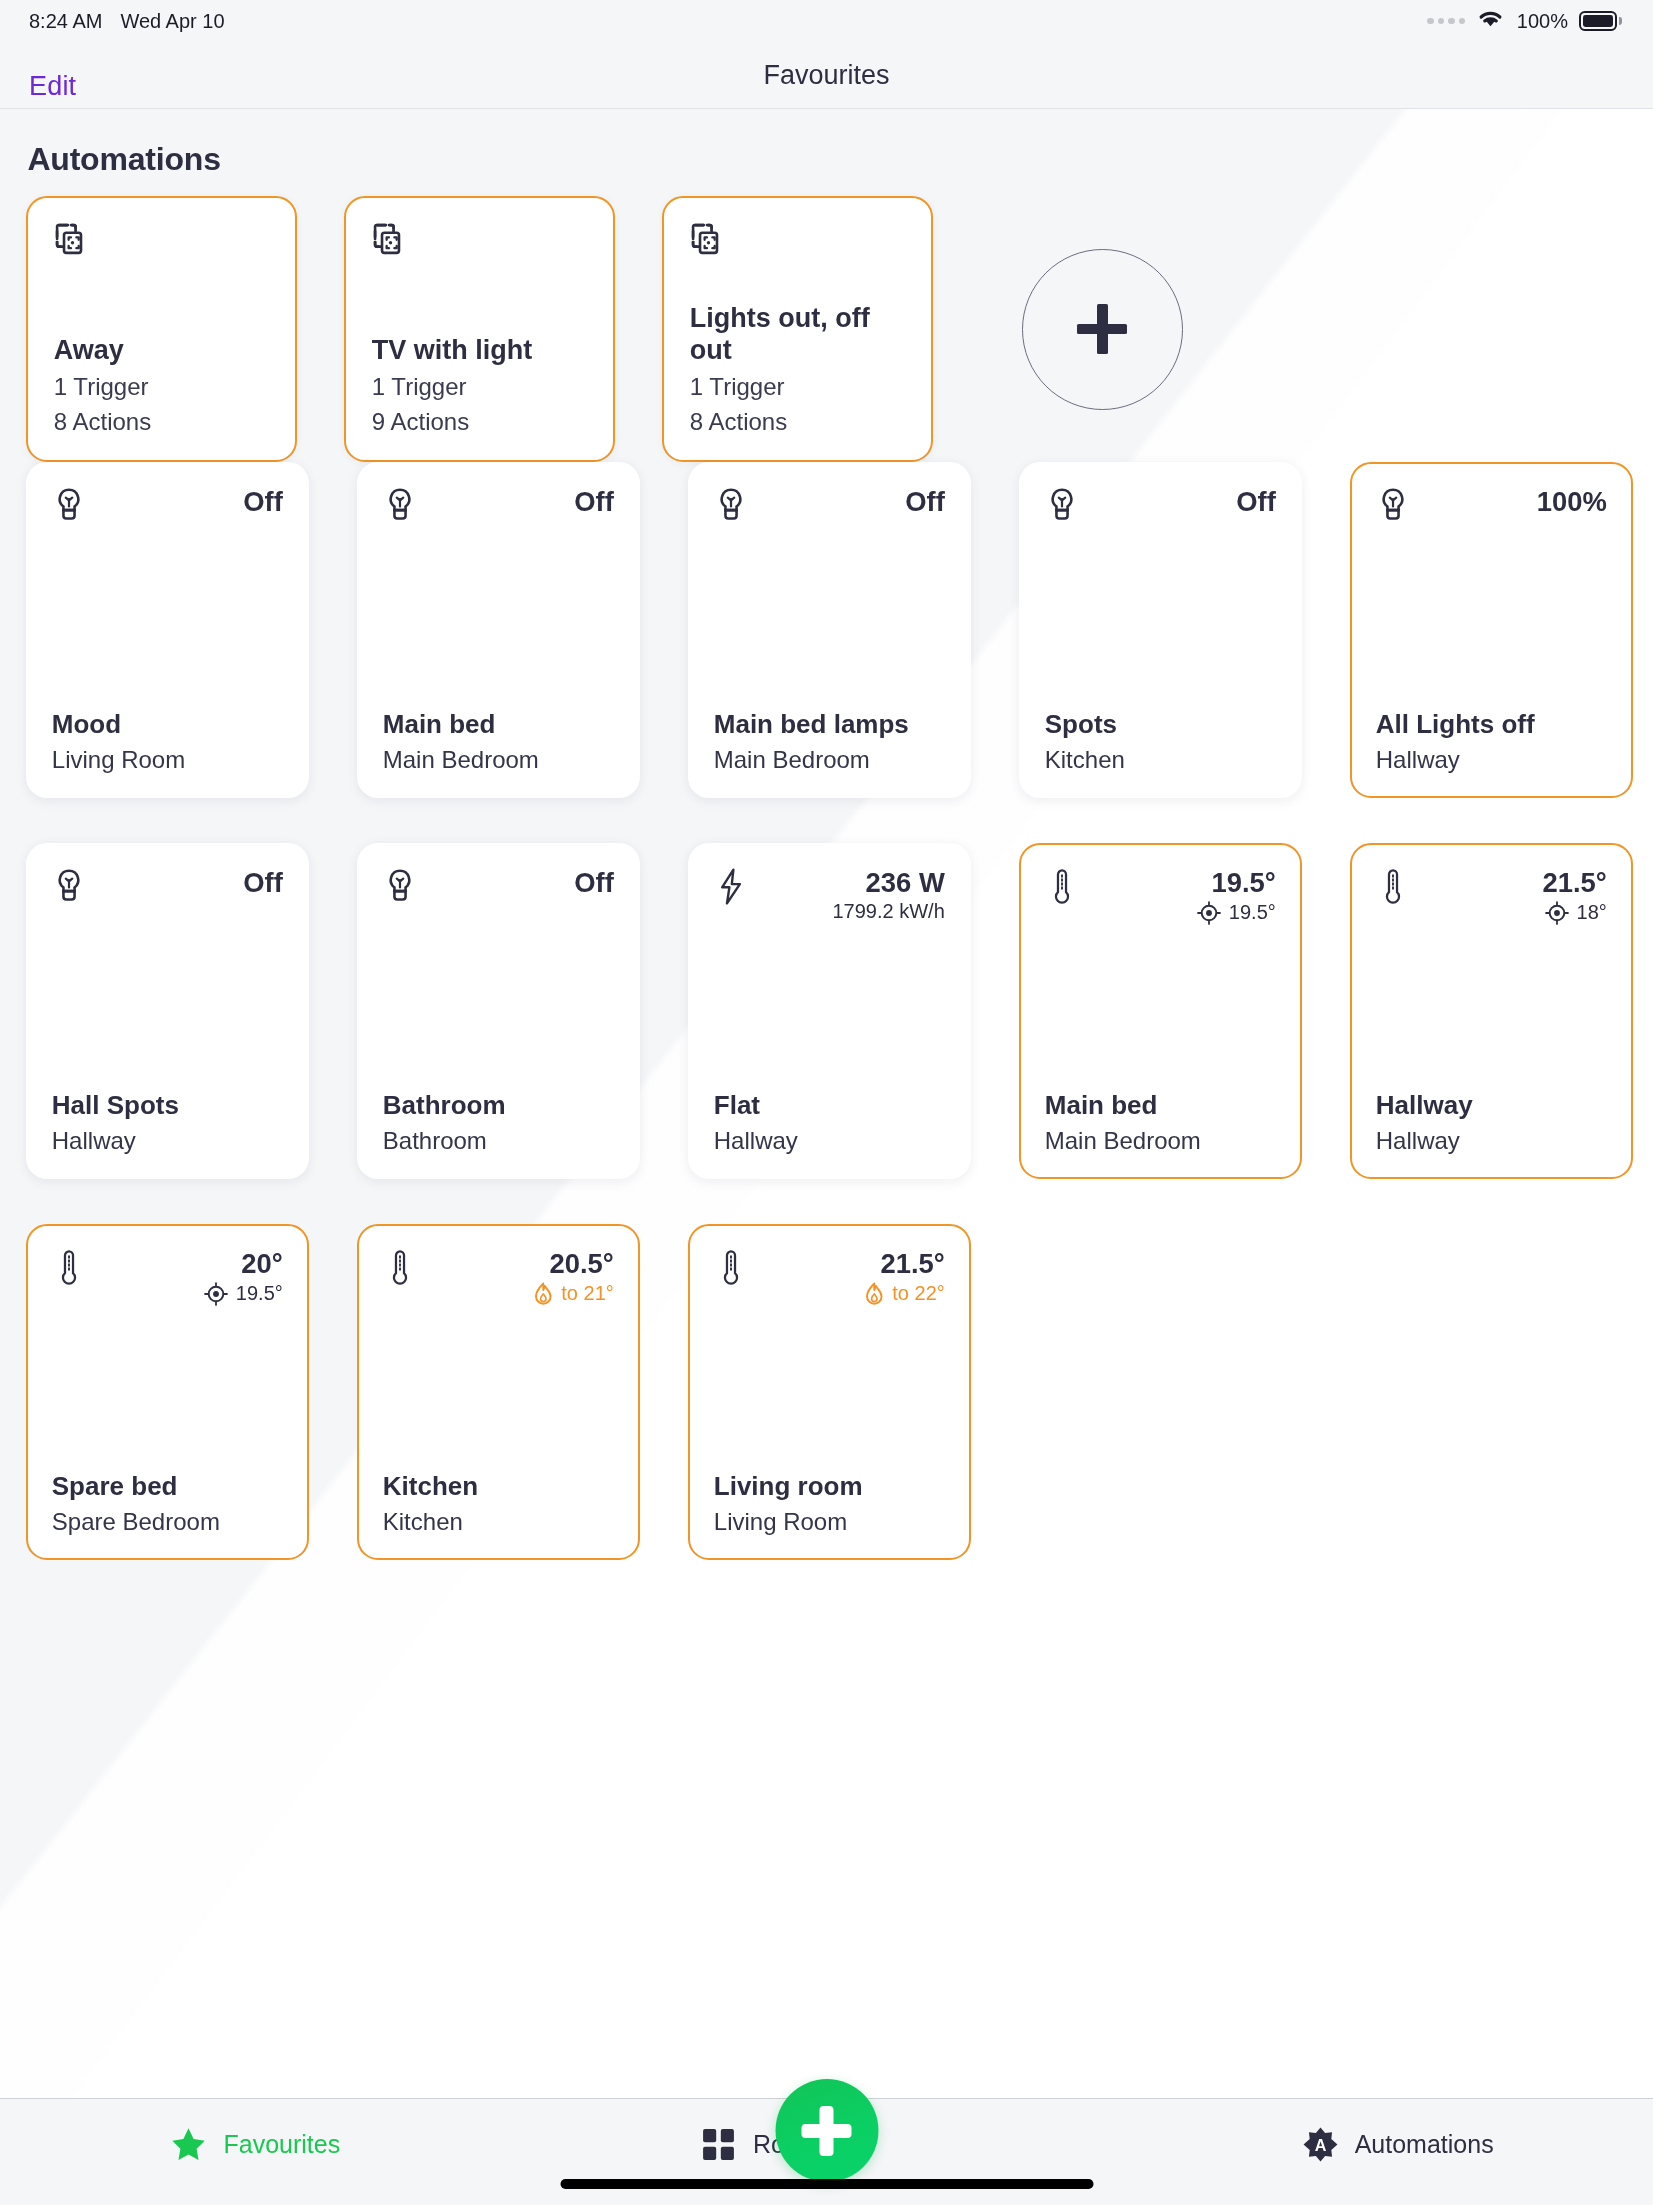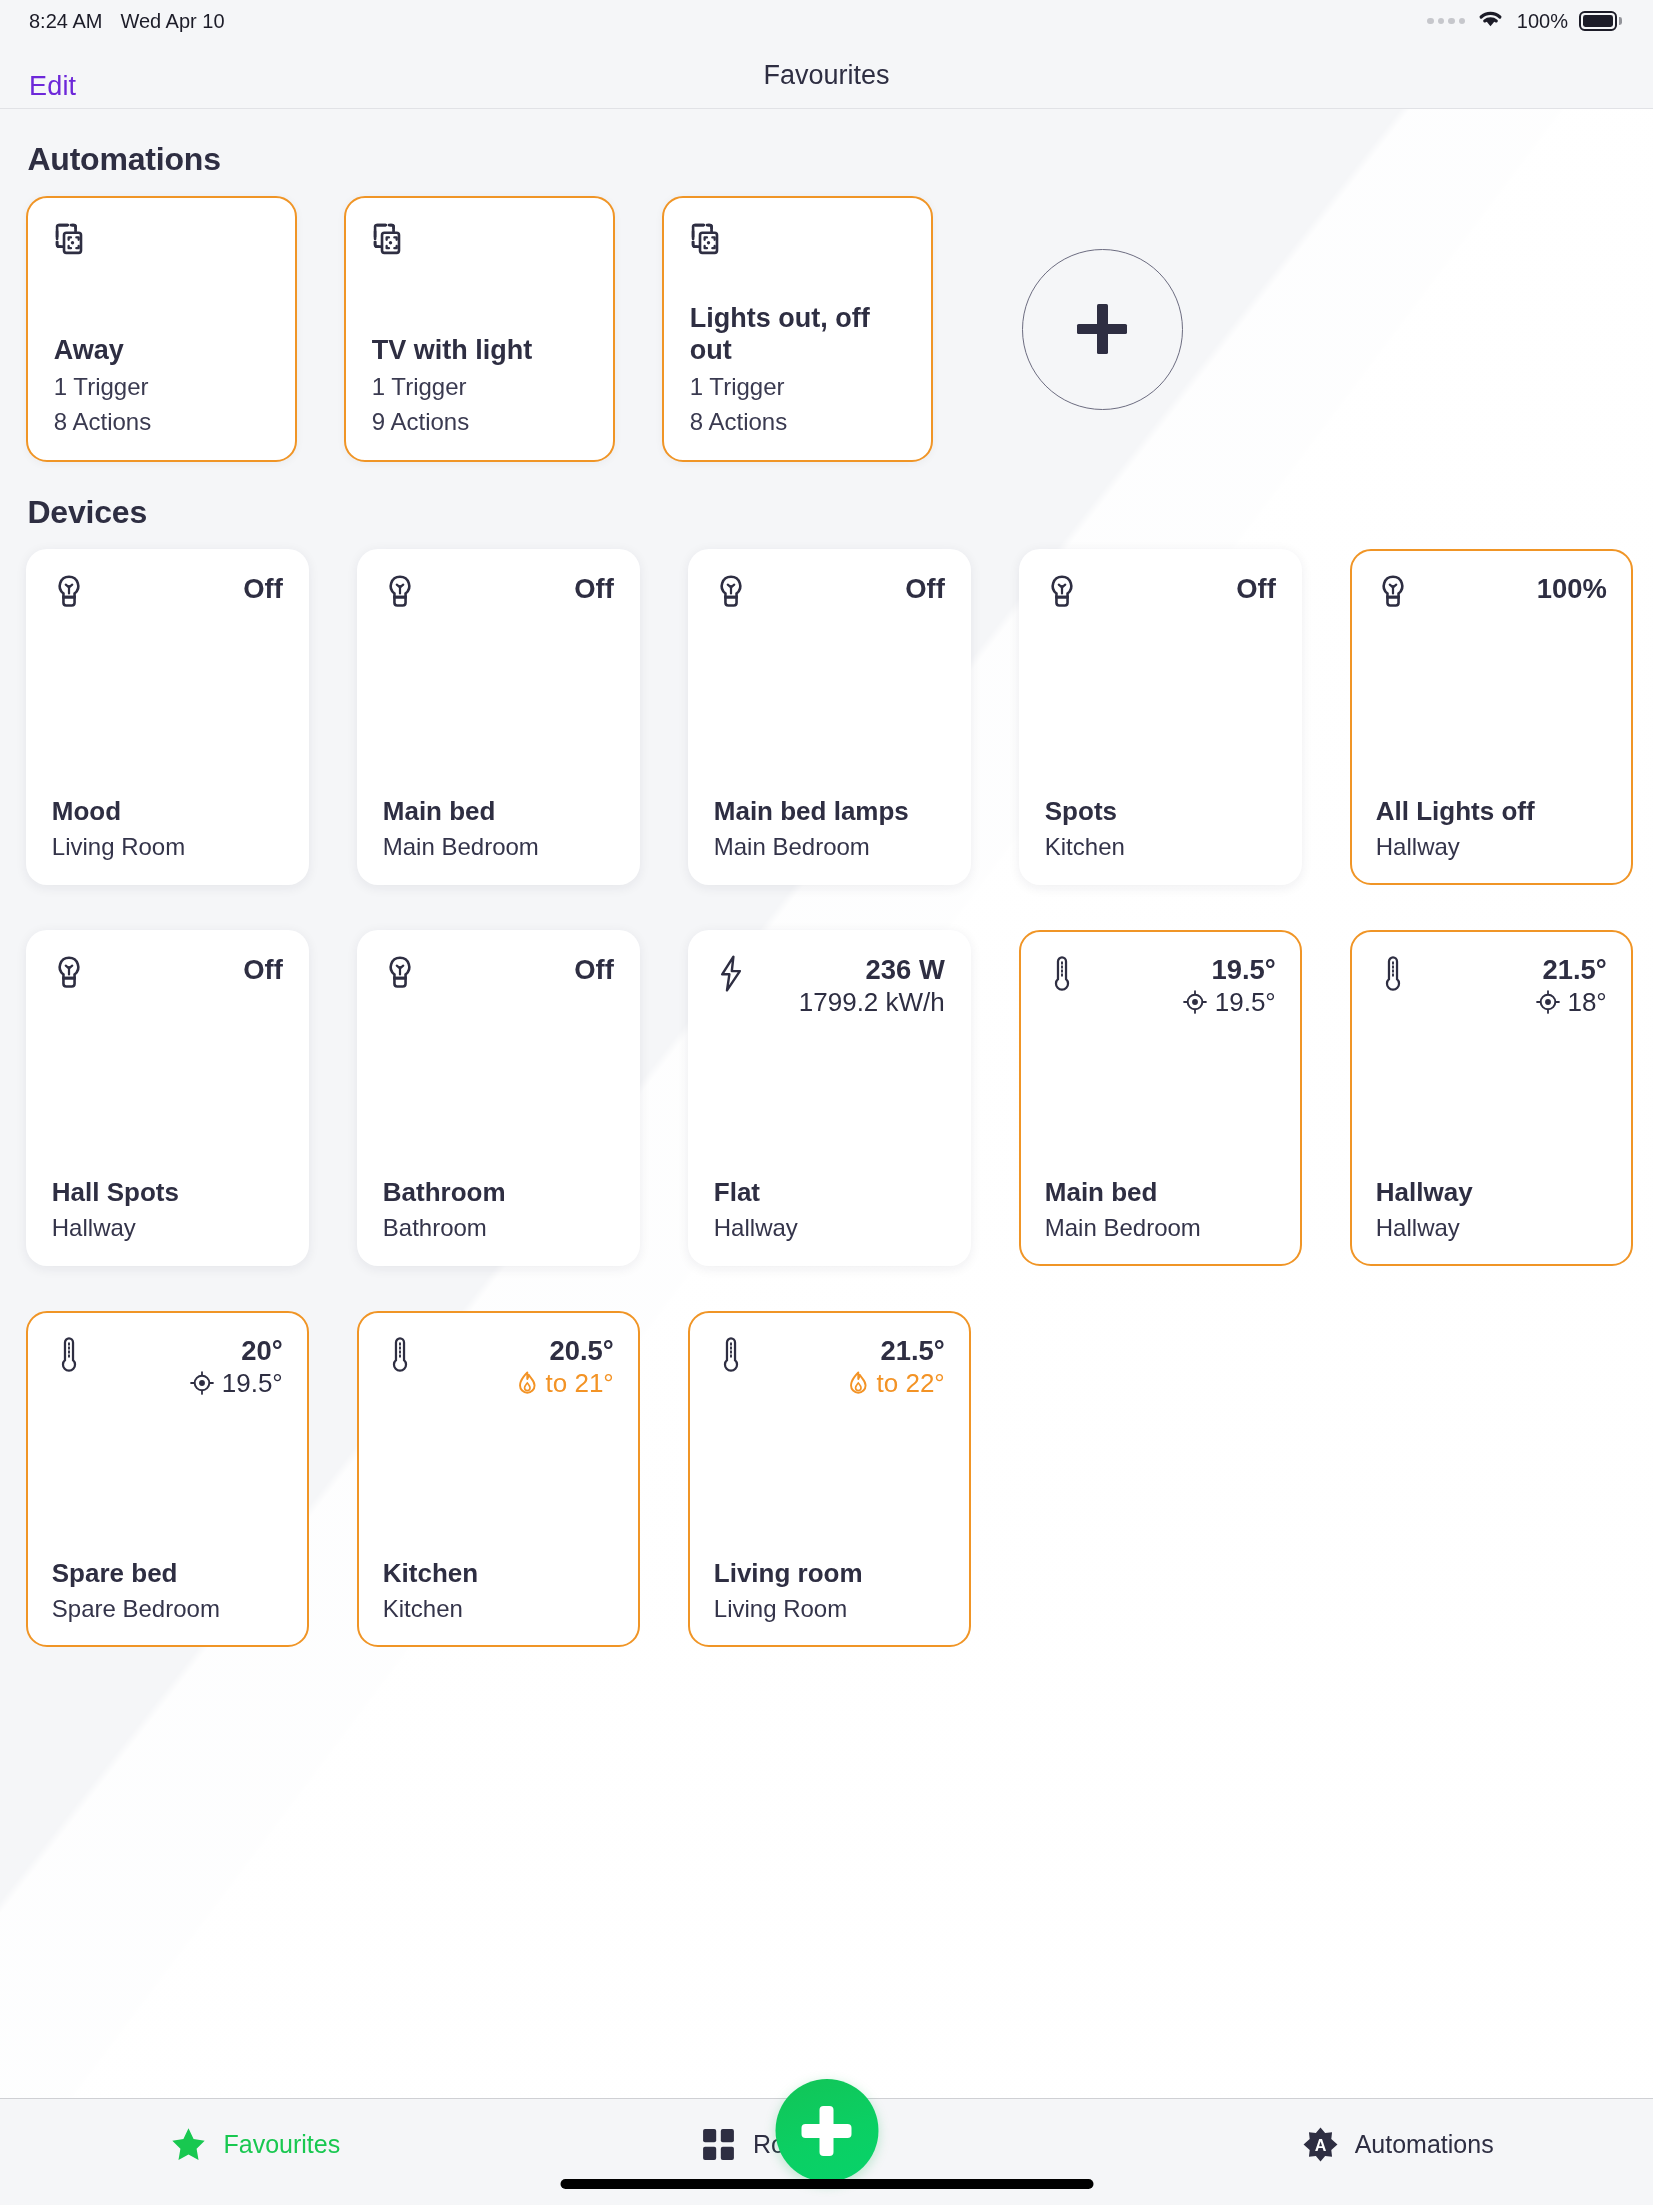--- a/index.html
+++ b/index.html
@@ -174,21 +174,21 @@
     align-items: flex-start;
     justify-content: space-between;
     gap: 8px;
   }
   .device-icon { width: 34px; height: 37px; flex: 0 0 auto; }
   .device-values { display: flex; flex-direction: column; align-items: flex-end; gap: 1.6px; }
   .device-primary {
     font-size: 27.4px; font-weight: 700; color: #2e2e42; line-height: 1.12; white-space: nowrap;
   }
   .device-secondary {
-    font-size: 26px; font-weight: 400; color: #2e2e42; line-height: 1.18; white-space: nowrap;
+    font-size: 20px; font-weight: 400; color: #2e2e42; line-height: 1.18; white-space: nowrap;
     display: flex; align-items: center; gap: 6.5px;
   }
   .device-secondary.heat { color: #f39325; }
   .device-texts { display: flex; flex-direction: column; gap: 4.8px; }
   .device-name { font-size: 26px; font-weight: 700; color: #2e2e42; line-height: 1.2; }
   .device-room { font-size: 24px; font-weight: 400; color: #34344a; line-height: 1.25; }
 
   
   #tab-bar {
     position: absolute;
@@ -332,21 +332,20 @@
      </div>
         </div>
         <div id="add-automation-button">
         <span class="plus-box">
           <span class="plus-h"></span>
             <span class="plus-v"></span>
         </span>
       </div>
     </div>
 
-    <div class="section-title">Devices</div>
 
     <div id="devices-grid">
 
     <div class="device-card">
           <div class="device-top">
        <svg class="device-icon" viewBox="0 0 32 40" fill="none">
         <path d="M16 3 a10 10 0 0 0 -6 18 v4 h12 v-4 a10 10 0 0 0 -6 -18 z" stroke="#2e2e42" stroke-width="2.8" fill="none"></path>
         <path d="M10 25 h12 v6 a3 3 0 0 1 -3 3 h-6 a3 3 0 0 1 -3 -3 z" stroke="#2e2e42" stroke-width="2.8" fill="none"></path>
         <path d="M16 13 v8" stroke="#2e2e42" stroke-width="2.4" stroke-linecap="round"></path>
         <path d="M12.5 11.5 L16 14.5 L19.5 11.5" stroke="#2e2e42" stroke-width="2.4" fill="none" stroke-linecap="round" stroke-linejoin="round"></path>

